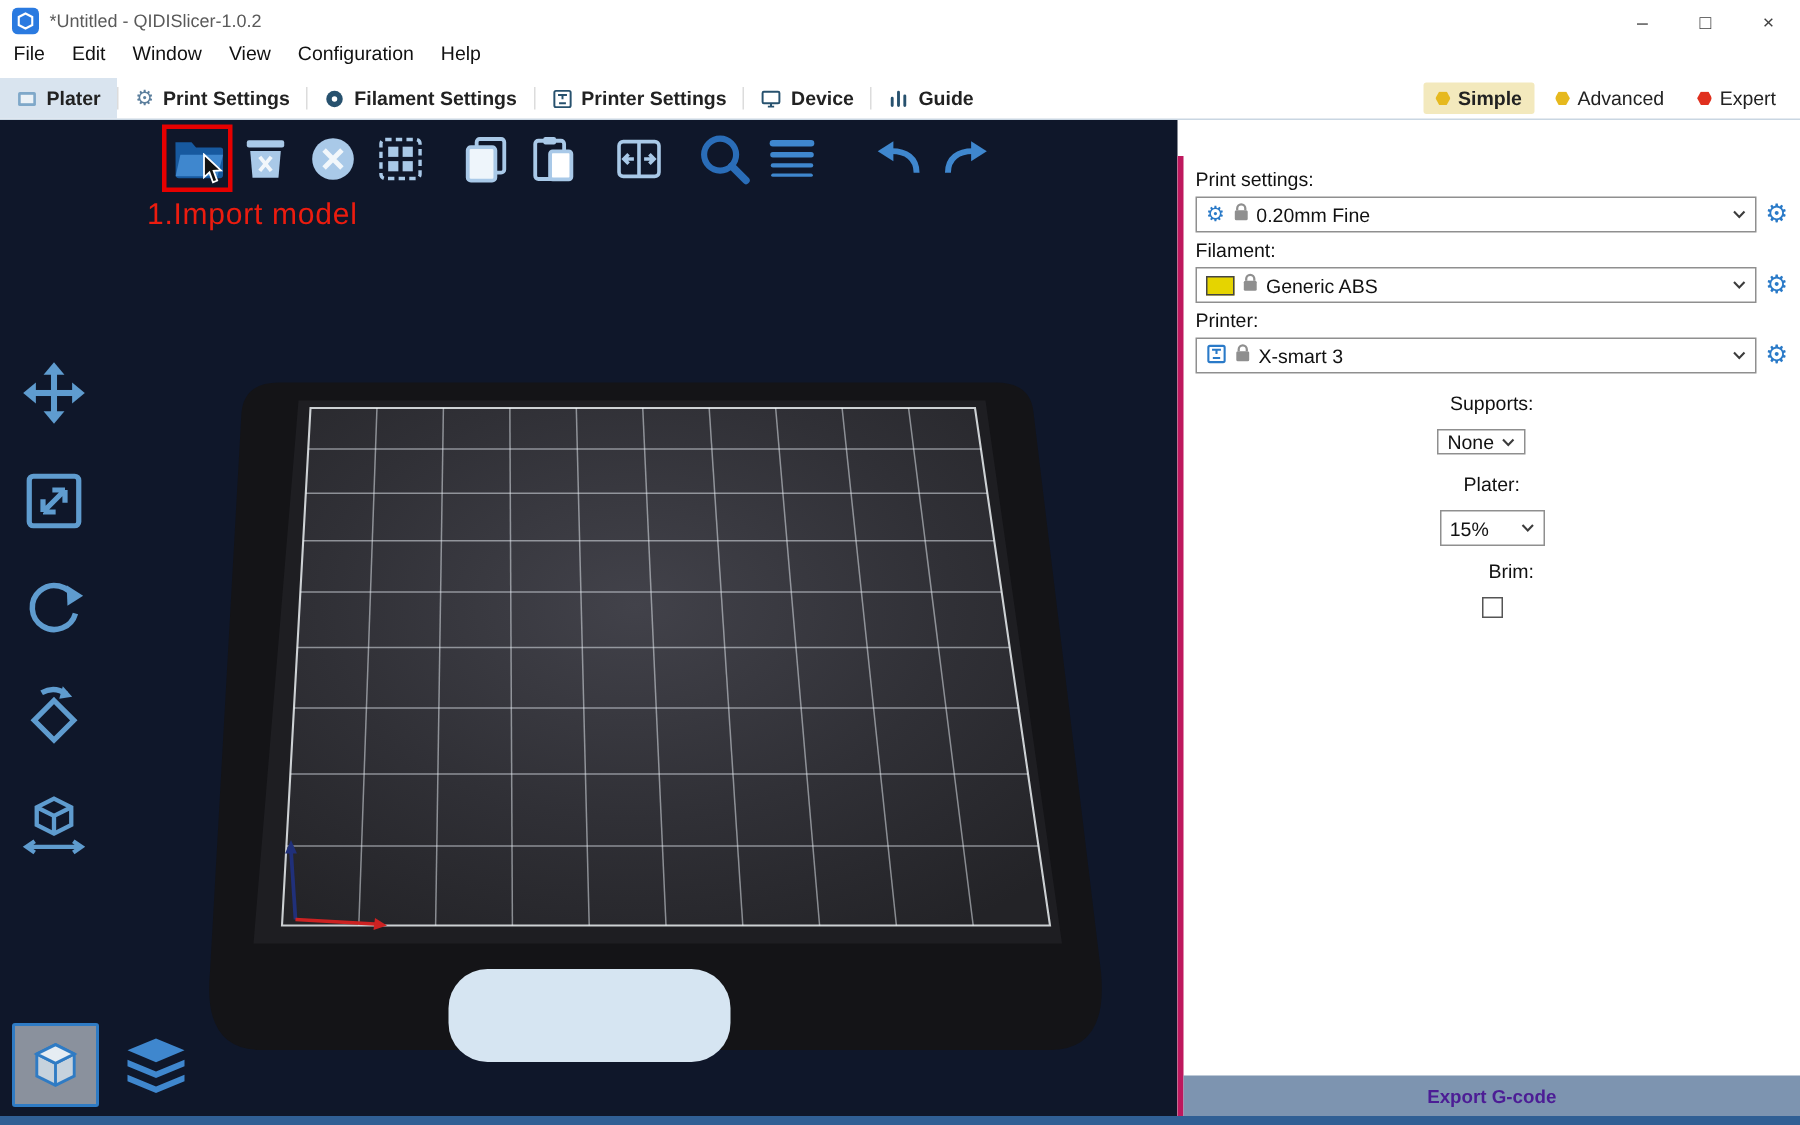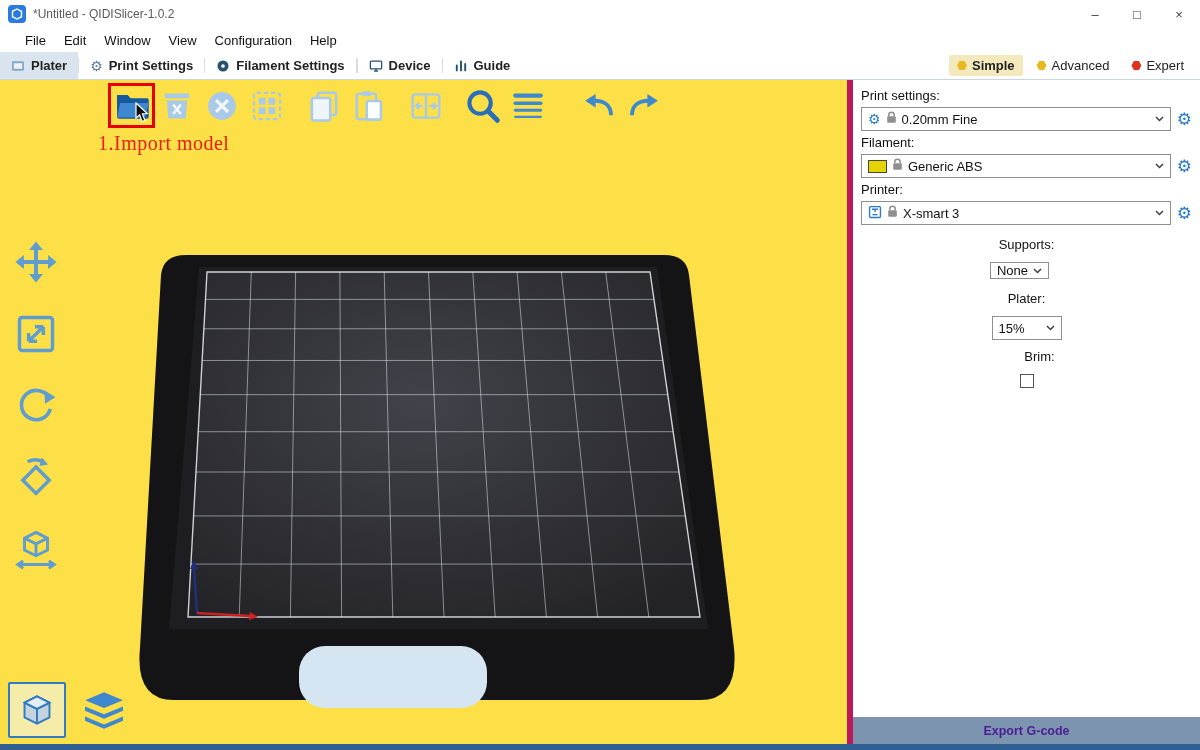--- a/index.html
+++ b/index.html
@@ -9,39 +9,39 @@
   .app { width:1200px; height:750px; display:flex; flex-direction:column; position:relative; }
 
   
   .titlebar { height:28px; flex:0 0 auto; display:flex; align-items:center; padding-left:8px; background:#fff; }
   .app-icon { width:18px; height:18px; margin-right:7px; display:flex; }
   .title { font-size:12px; color:#5a5a5a; }
   .win-controls { margin-left:auto; display:flex; height:100%; }
   .wc { width:42px; display:flex; align-items:center; justify-content:center; font-size:13px; color:#404040; }
 
   
-  .menubar { height:24px; flex:0 0 auto; display:flex; align-items:center; padding-left:16px; background:#fff; }
+  .menubar { height:24px; flex:0 0 auto; display:flex; padding-left:0; background:#fff; }
   .menu-item { padding:0 9px; font-size:13px; color:#111; }
 
   
   .tabbar { height:28px; flex:0 0 auto; display:flex; align-items:center; background:#fff; border-bottom:1px solid #c9d6e2; }
   .tab { display:flex; align-items:center; gap:6px; padding:0 11px; height:100%; font-size:13px; font-weight:700; color:#222; }
   .tab.active { background:#d9e4ef; }
   .tsep { width:1px; height:15px; background:#dcdcdc; }
   .ticon { display:flex; align-items:center; }
   .gear-glyph { font-family:"DejaVu Sans",sans-serif; line-height:1; }
   .tab .gear-glyph { color:#5c7f9d; font-size:14px; }
   .modes { margin-left:auto; display:flex; align-items:center; gap:6px; padding-right:8px; }
   .mode { display:flex; align-items:center; gap:5px; font-size:13px; color:#222; padding:3px 8px; border-radius:2px; }
   .mode.active-mode { background:#f3e9bd; font-weight:700; }
   .mode-dot { width:10px; height:10px; clip-path:polygon(25% 5%,75% 5%,100% 50%,75% 95%,25% 95%,0% 50%); }
 
   
   .main { flex:1; display:flex; min-height:0; }
-  .viewport { position:relative; width:847px; flex:0 0 auto; background:#fde047; overflow:hidden;font-family:Liberation Serif, serif; }
+  .viewport { position:relative; width:785px; flex:0 0 auto; background:#0f172a; overflow:hidden; }
   .bed-svg { position:absolute; left:0; top:0; }
 
   .top-toolbar { position:absolute; left:112px; top:6px; display:flex; align-items:center; }
   .tb-btn { width:40px; height:40px; display:flex; align-items:center; justify-content:center; margin-right:5px; }
   .tb-btn svg { width:34px; height:34px; }
   .gap-md { margin-left:12px; }
   .gap-lg { margin-left:26px; }
 
   .highlight-box { position:absolute; left:108px; top:3px; width:47px; height:45px; border:3px solid #e60000; }
   .cursor { position:absolute; left:135px; top:22px; }
@@ -49,22 +49,22 @@
 
   .left-toolbar { position:absolute; left:12px; top:158px; display:flex; flex-direction:column; gap:24px; }
   .lt-btn { width:48px; height:48px; display:flex; align-items:center; justify-content:center; }
   .lt-btn svg { width:44px; height:44px; }
 
   .vt-cube { position:absolute; left:8px; bottom:6px; width:58px; height:56px; border:2px solid #2f7bc4;
              border-radius:2px; background:rgba(240,246,251,0.55); display:flex; align-items:center; justify-content:center; }
   .vt-layers { position:absolute; left:78px; bottom:10px; width:52px; height:48px; display:flex; align-items:center; justify-content:center; }
 
   
-  .right-panel { flex:1; background:#fff; border-left:6px solid #be185d; position:relative;
-                 padding:5px 8px 0 8px; font-size:13px; color:#111; }
+  .right-panel { flex:1; background:#fff; border-left:4px solid #be185d; position:relative;
+                 padding:5px 8px 0 8px; font-size:13px; color:#111;margin-top:24px; }
   .rp-label { margin:3px 0; line-height:16px; }
   .combo-row { display:flex; align-items:center; gap:6px; margin-bottom:4px; }
   .combo { flex:1; height:24px; border:1px solid #8f8f8f; background:#fff; display:flex; align-items:center; gap:5px; padding:0 6px; }
   .combo-text { white-space:nowrap; }
   .chev { margin-left:auto; display:flex; }
   .combo-gear { color:#2a7ac8; font-size:14px; }
   .gear-btn { color:#2a7ac8; font-size:17px; }
   .swatch { width:19px; height:13px; border:1px solid #444; flex:0 0 auto; }
   .inline-row { display:flex; align-items:center; gap:6px; margin:9px 0 6px;flex-direction:column; }
   .supports-combo { margin-right:14px; }
@@ -124,20 +124,30 @@
     <div class="tab">
       <span class="ticon">
         <svg width="14" height="14" viewBox="0 0 16 16">
             <circle cx="8" cy="8" r="6.3" fill="#27516e"></circle>
             <circle cx="8" cy="8" r="2.1" fill="#fff"></circle>
           </svg>
       </span>
       <span>Filament Settings</span>
     </div>
     <span class="tsep"></span>
+    <div class="tab">
+      <span class="ticon">
+        <svg width="14" height="14" viewBox="0 0 16 16" fill="none" stroke="#27516e" stroke-width="1.5">
+            <rect x="1.8" y="1.8" width="12.4" height="12.4" rx="1.2"></rect>
+            <path d="M4.6 5 h6.8 M8 5 V8.2"></path>
+            <path d="M5.4 11.2 h5.2"></path>
+          </svg>
+      </span>
+      <span>Printer Settings</span>
+    </div>
     <span class="tsep"></span>
     <div class="tab">
       <span class="ticon">
         <svg width="14" height="14" viewBox="0 0 16 16" fill="none" stroke="#27516e" stroke-width="1.5">
             <rect x="1.6" y="2.4" width="12.8" height="8.8" rx="1"></rect>
             <path d="M5.6 13.8 h4.8 M8 11.2 v2.6"></path>
           </svg>
       </span>
       <span>Device</span>
     </div>

